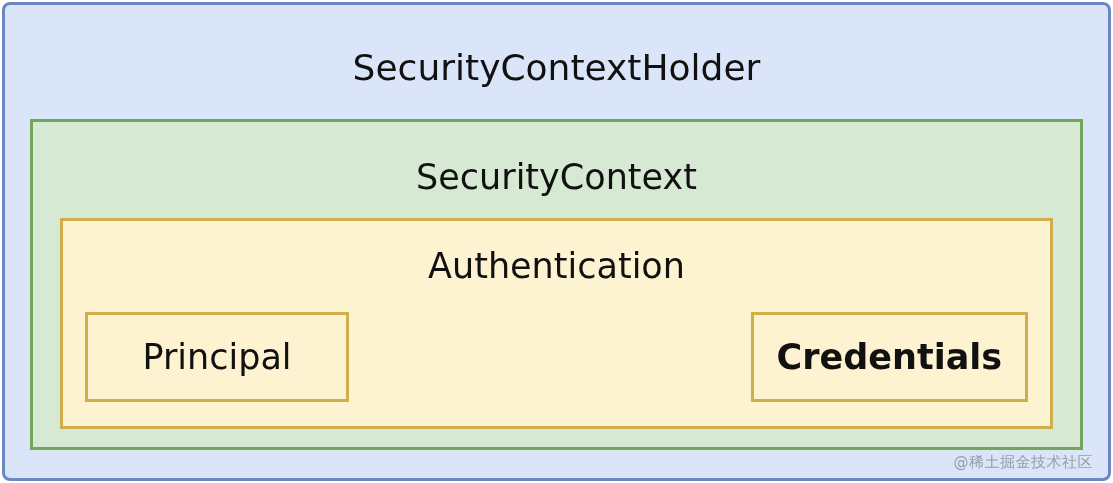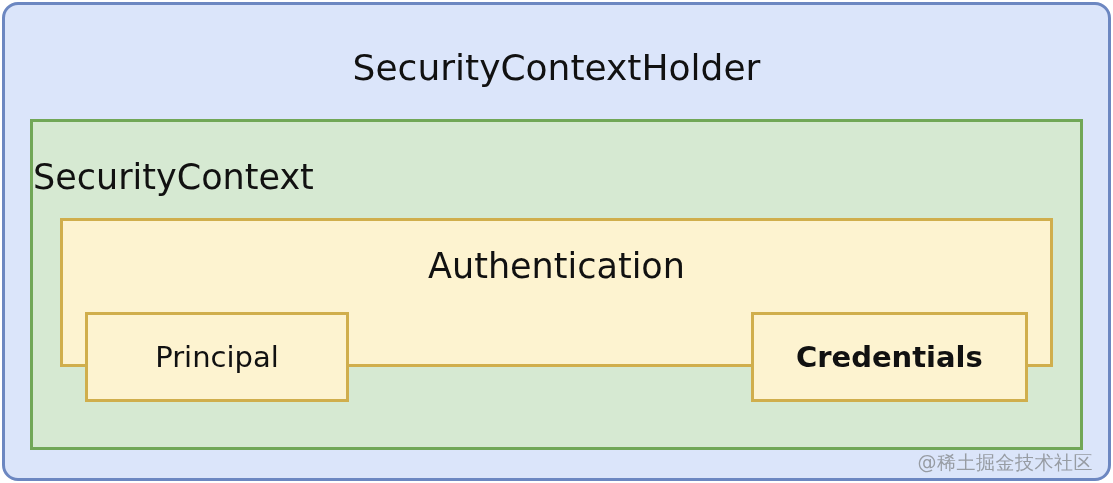--- a/index.html
+++ b/index.html
@@ -26,48 +26,48 @@
   }
   .box {
     position: absolute;
     border-style: solid;
   }
   .box-holder {
     left: 2px; top: 2px; right: 2px; bottom: 2px;
     border-width: 3px;
     border-color: var(--holder-border);
     background: var(--holder-fill);
-    border-radius: 16px;
+    border-radius: 8px;
   }
   .holder-title {
     position: absolute;
     left: 0; right: 0; top: 42px;
     text-align: center;
     font-size: 36px;
     line-height: 42px;
     color: var(--text);
   }
   .box-context {
     left: 25px; right: 25px;
     top: 114px; height: 331px;
     border-width: 3px;
     border-color: var(--context-border);
     background: var(--context-fill);
   }
   .context-title {
     position: absolute;
     left: 0; right: 0; top: 34px;
-    text-align: left;
+    text-align: center;
     font-size: 35px;
     line-height: 42px;
     color: var(--text);
   }
   .box-auth {
     left: 27px; right: 27px;
-    top: 96px; height: 149px;
+    top: 96px; height: 211px;
     border-width: 3px;
     border-color: var(--auth-border);
     background: var(--auth-fill);
   }
   .auth-title {
     position: absolute;
     left: 0; right: 0; top: 24px;
     text-align: center;
     font-size: 35px;
     line-height: 42px;
@@ -82,28 +82,28 @@
     padding: 0 22px;
   }
   .auth-item {
     width: 28%;
     height: 90px;
     border: 3px solid var(--auth-border);
     background: var(--auth-fill);
     display: flex;
     align-items: center;
     justify-content: center;
-    font-size: 29px;
+    font-size: 35px;
     color: var(--text);
   }
   .auth-item:nth-child(2) { width: 29.4%; font-weight: bold; }
   .watermark {
     position: absolute;
     right: 20px; bottom: 11px;
-    font-size: 19px;
+    font-size: 15px;
     line-height: 20px;
     color: var(--watermark);
     opacity: 0.85;
     z-index: 5;
     letter-spacing: 0.5px;
   }
 </style>
 </head>
 <body>
 

